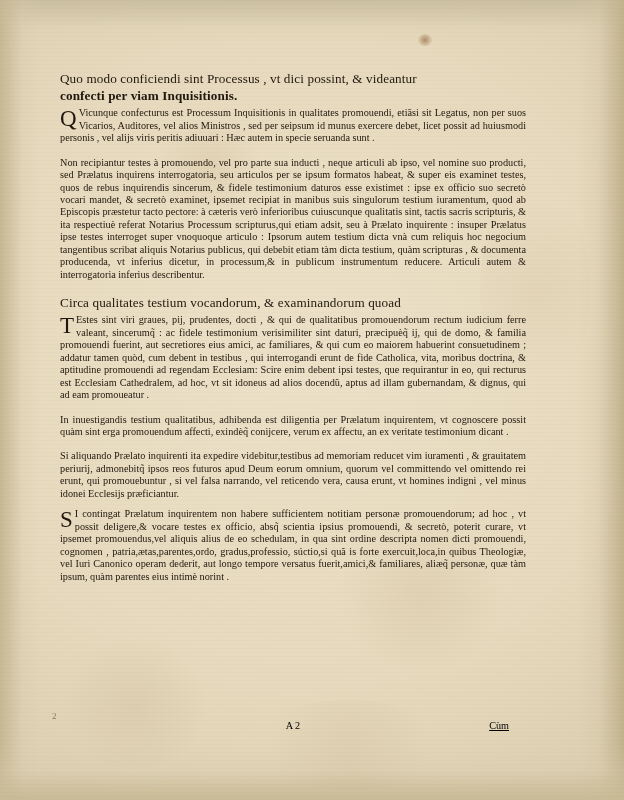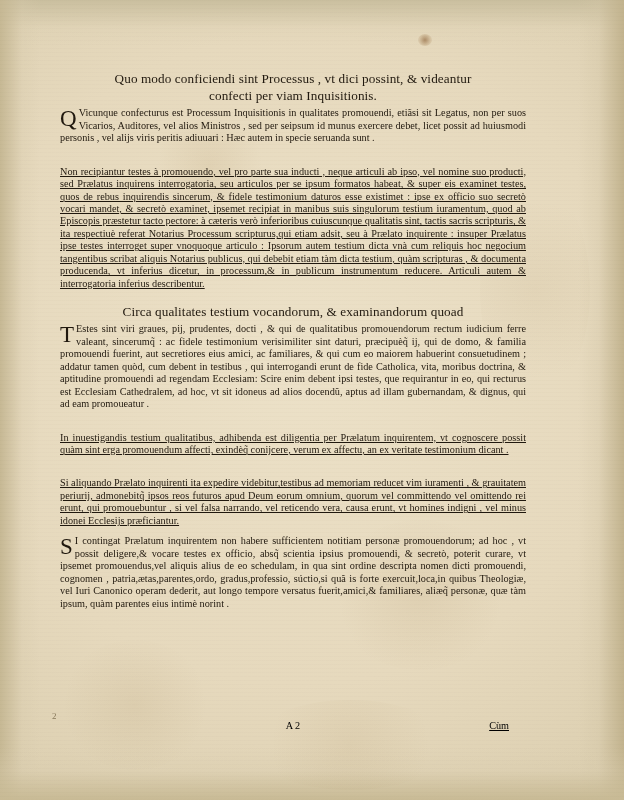--- a/index.html
+++ b/index.html
@@ -60,38 +60,37 @@
 
   #textblock {
     position: absolute;
     left: 60px;
     top: 70px;
     width: 466px;
     color: #20180e;
   }
 
   .heading {
-    text-align: center;
     font-size: 13.2px;
     line-height: 1.30;
     margin: 0 0 3px 0;
     letter-spacing: 0.1px;
   }
-  .heading .l2 { display: block; }
+  .heading .l2 { display: block; font-weight: bold; }
 
   .para {
     font-size: 10.25px;
     line-height: 1.215;
     text-align: justify;
     margin: 0 0 1px 0;
     text-indent: 0;
     hyphens: auto;
     word-spacing: -0.1px;
   }
-  .para.gap { margin-top: 21px; text-decoration: underline; }
+  .para.gap { margin-top: 12px; }
 
   
   .dropcap-para {
     position: relative;
     min-height: 22px;
   }
   .dropcap {
     float: left;
     font-size: 23px;
     line-height: 20px;

